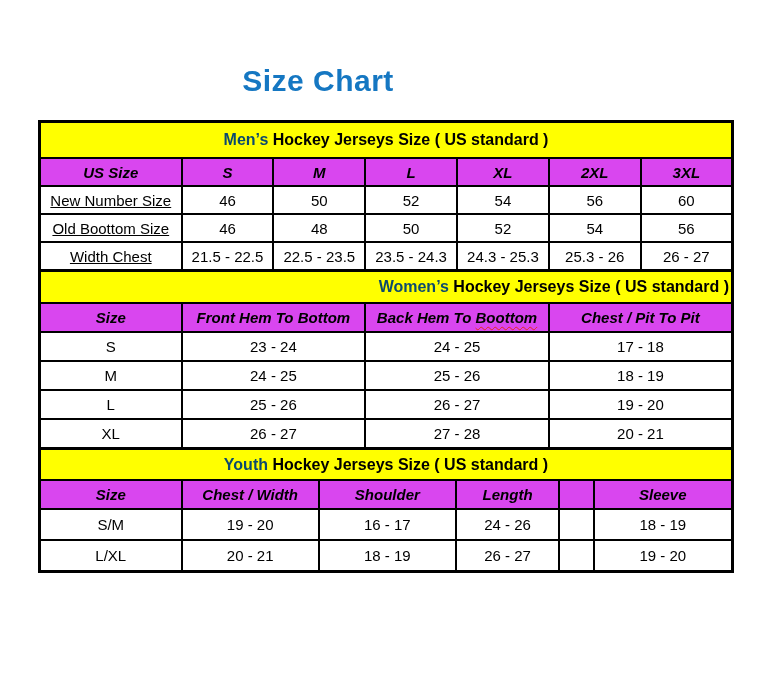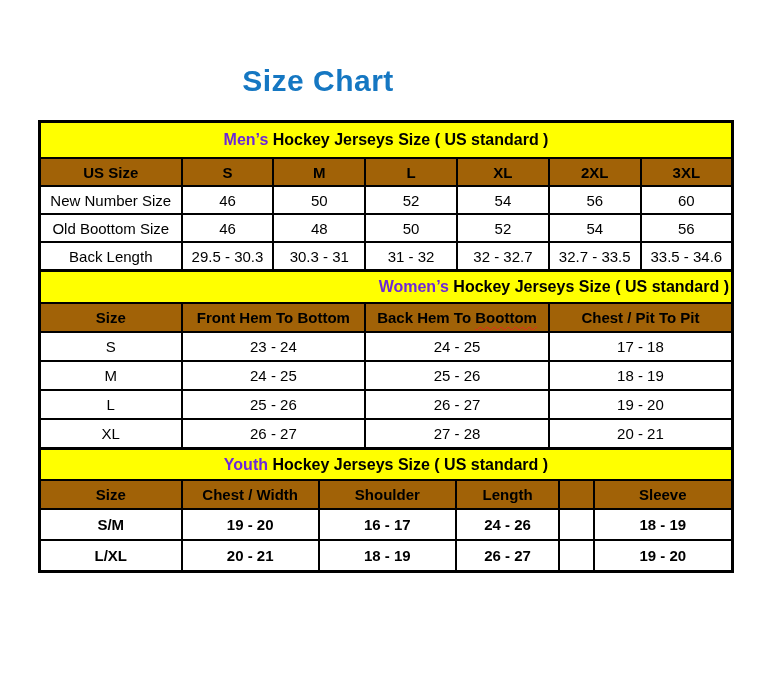--- a/index.html
+++ b/index.html
@@ -18,30 +18,30 @@
   td,th{
     border:2px solid #000;text-align:center;vertical-align:middle;padding:0 2px;
     font-size:15px;white-space:nowrap;overflow:hidden;color:#000;
   }
   tr.band td{
     background:#FFFF00;font-weight:bold;font-size:16px;border:2px solid #000;
   }
   .band-mens td{height:34px;}
   .band-womens td{height:30px;text-align:right;}
   .band-youth td{height:29px;}
-  .red{color:#6d28d9;}
-  tr.hdr th{font-weight:bold;background:#a16207;}
+  .red{color:#0c4a6e;}
+  tr.hdr th{font-weight:bold;background:#d946ef;font-style:italic;}
   #mens tr.hdr th{height:26px;}
   #womens tr.hdr th{height:27px;}
   #youth tr.hdr th{height:27px;}
   #mens tr.r td{height:26px;font-weight:normal;}
   #womens tr.r td{height:27px;font-weight:normal;}
-  #youth tr.r td{height:29px;font-weight:bold;}
+  #youth tr.r td{height:29px;font-weight:normal;}
   td.lbl-b{font-weight:bold;}
-  td.lbl-n{font-weight:normal;}
+  td.lbl-n{font-weight:normal;text-decoration:underline;}
   .misspell{
     text-decoration-line:underline;text-decoration-style:wavy;
     text-decoration-color:#e42a1d;text-decoration-thickness:1px;
     text-underline-offset:3px;
     text-align:right;
   }
 </style>
 </head>
 <body>
 
@@ -84,27 +84,27 @@
     <tr class="r">
       <td class="lbl-n">Old Boottom Size</td>
       <td>46</td>
       <td>48</td>
       <td>50</td>
       <td>52</td>
       <td>54</td>
       <td>56</td>
     </tr>
     <tr class="r">
-      <td class="lbl-n">Back Length</td>
-      <td>29.5 - 30.3</td>
-      <td>30.3 - 31</td>
-      <td>31 - 32</td>
-      <td>32 - 32.7</td>
-      <td>32.7 - 33.5</td>
-      <td>33.5 - 34.6</td>
+      <td class="lbl-n">Width Chest</td>
+      <td>21.5 - 22.5</td>
+      <td>22.5 - 23.5</td>
+      <td>23.5 - 24.3</td>
+      <td>24.3 - 25.3</td>
+      <td>25.3 - 26</td>
+      <td>26 - 27</td>
     </tr>
   </tbody>
     </table>
 
   <table id="womens" class="follow">
     <colgroup>
       <col style="width:20.5%">
       <col style="width:26.5%">
         <col style="width:26.5%">
         <col style="width:26.5%">

